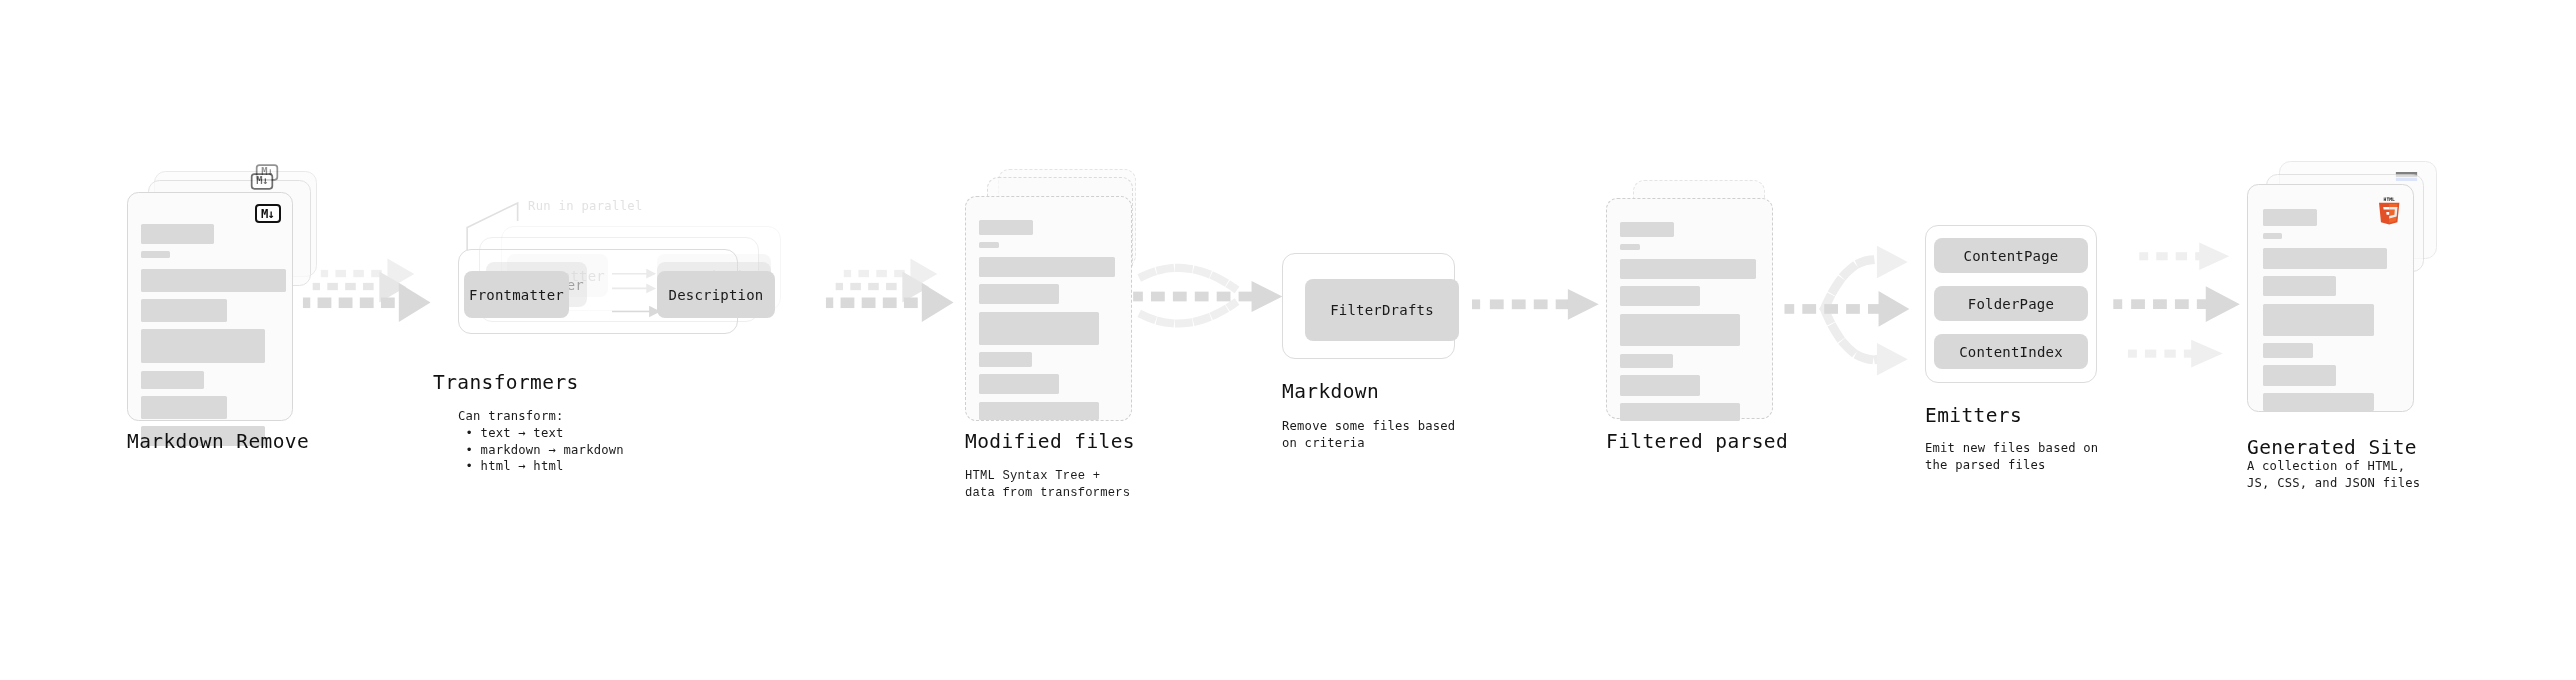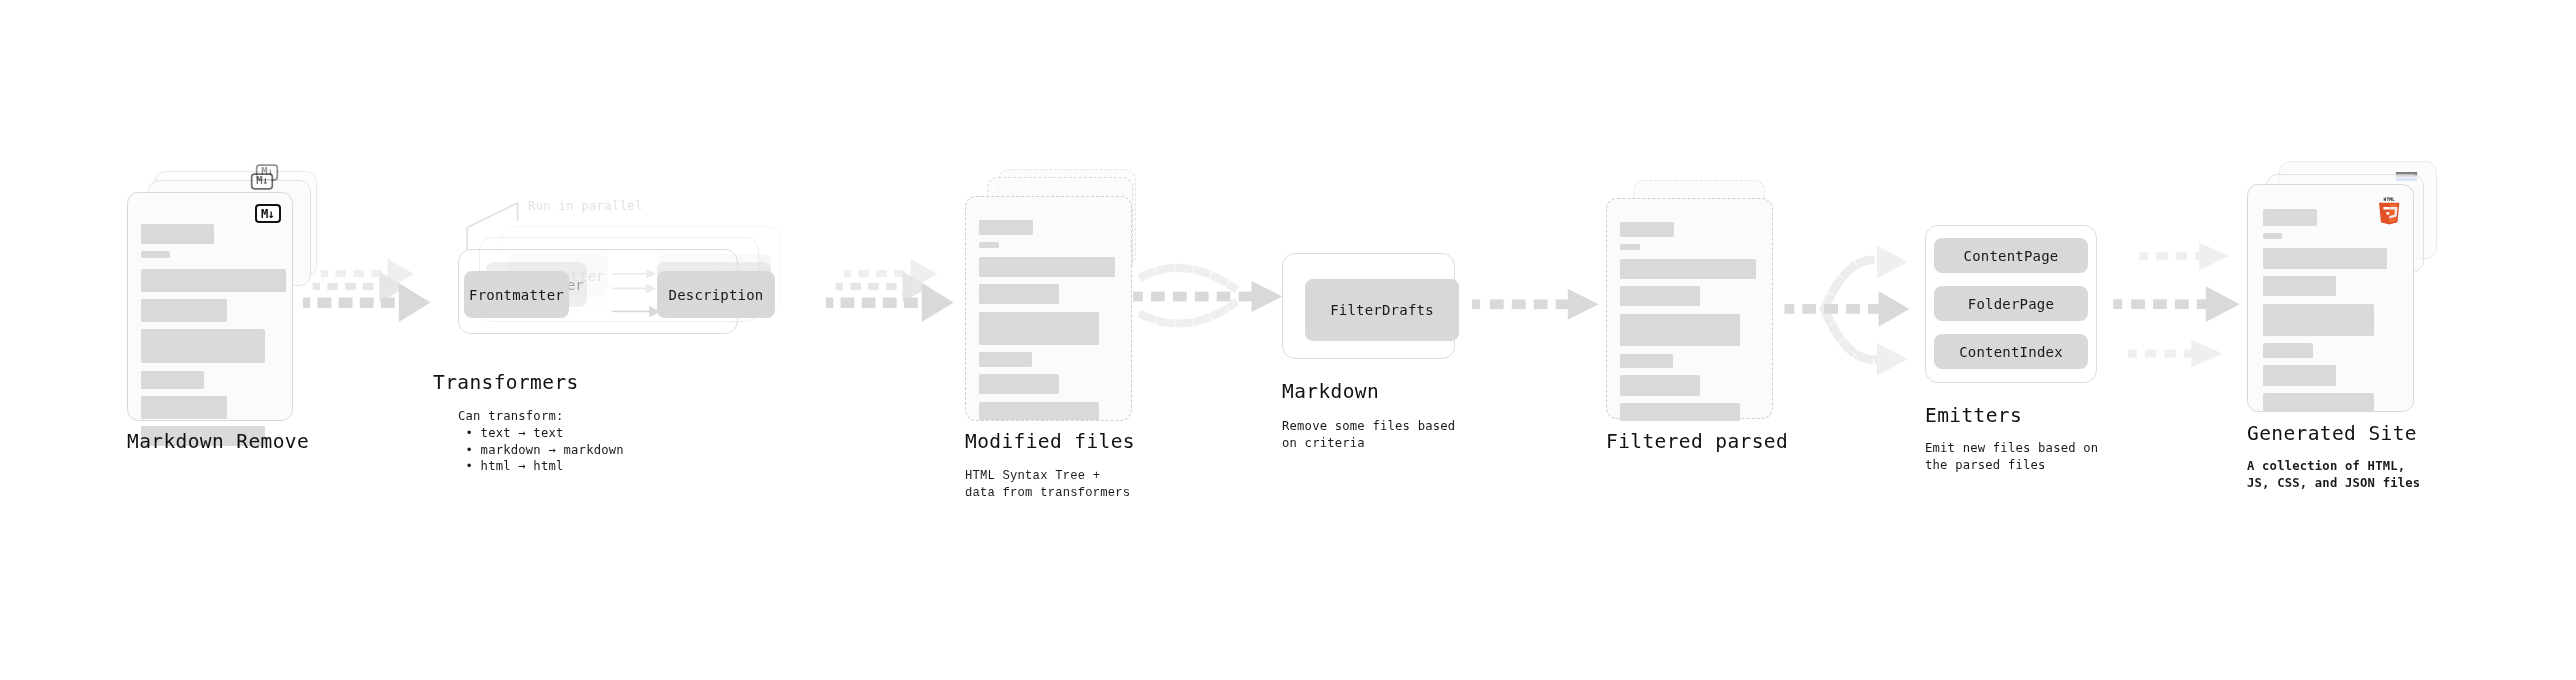--- a/index.html
+++ b/index.html
@@ -314,19 +314,19 @@
         <div class="bar" style="width:54px;height:16.3px;"></div>
         <div class="bar" style="width:19.5px;height:6.5px;margin-bottom:9px;"></div>
         <div class="bar" style="width:124px;height:20.3px;"></div>
         <div class="bar" style="width:73px;height:20.3px;"></div>
         <div class="bar" style="width:111px;height:32.5px;"></div>
         <div class="bar" style="width:50px;height:14.6px;"></div>
         <div class="bar" style="width:73px;height:20.3px;"></div>
         <div class="bar" style="width:111px;height:18px;"></div>
       </div>
     </div>
-    <div class="title" style="left:2247px;top:422px;">Generated Site</div>
-    <div class="sub" style="left:2247px;top:458px;font-weight:bold;">A collection of HTML,
+    <div class="title" style="left:2247px;top:436px;">Generated Site</div>
+    <div class="sub" style="left:2247px;top:458px;">A collection of HTML,
 JS, CSS, and JSON files</div>
   </div>
 
 </div>
 
 
 </body></html>

